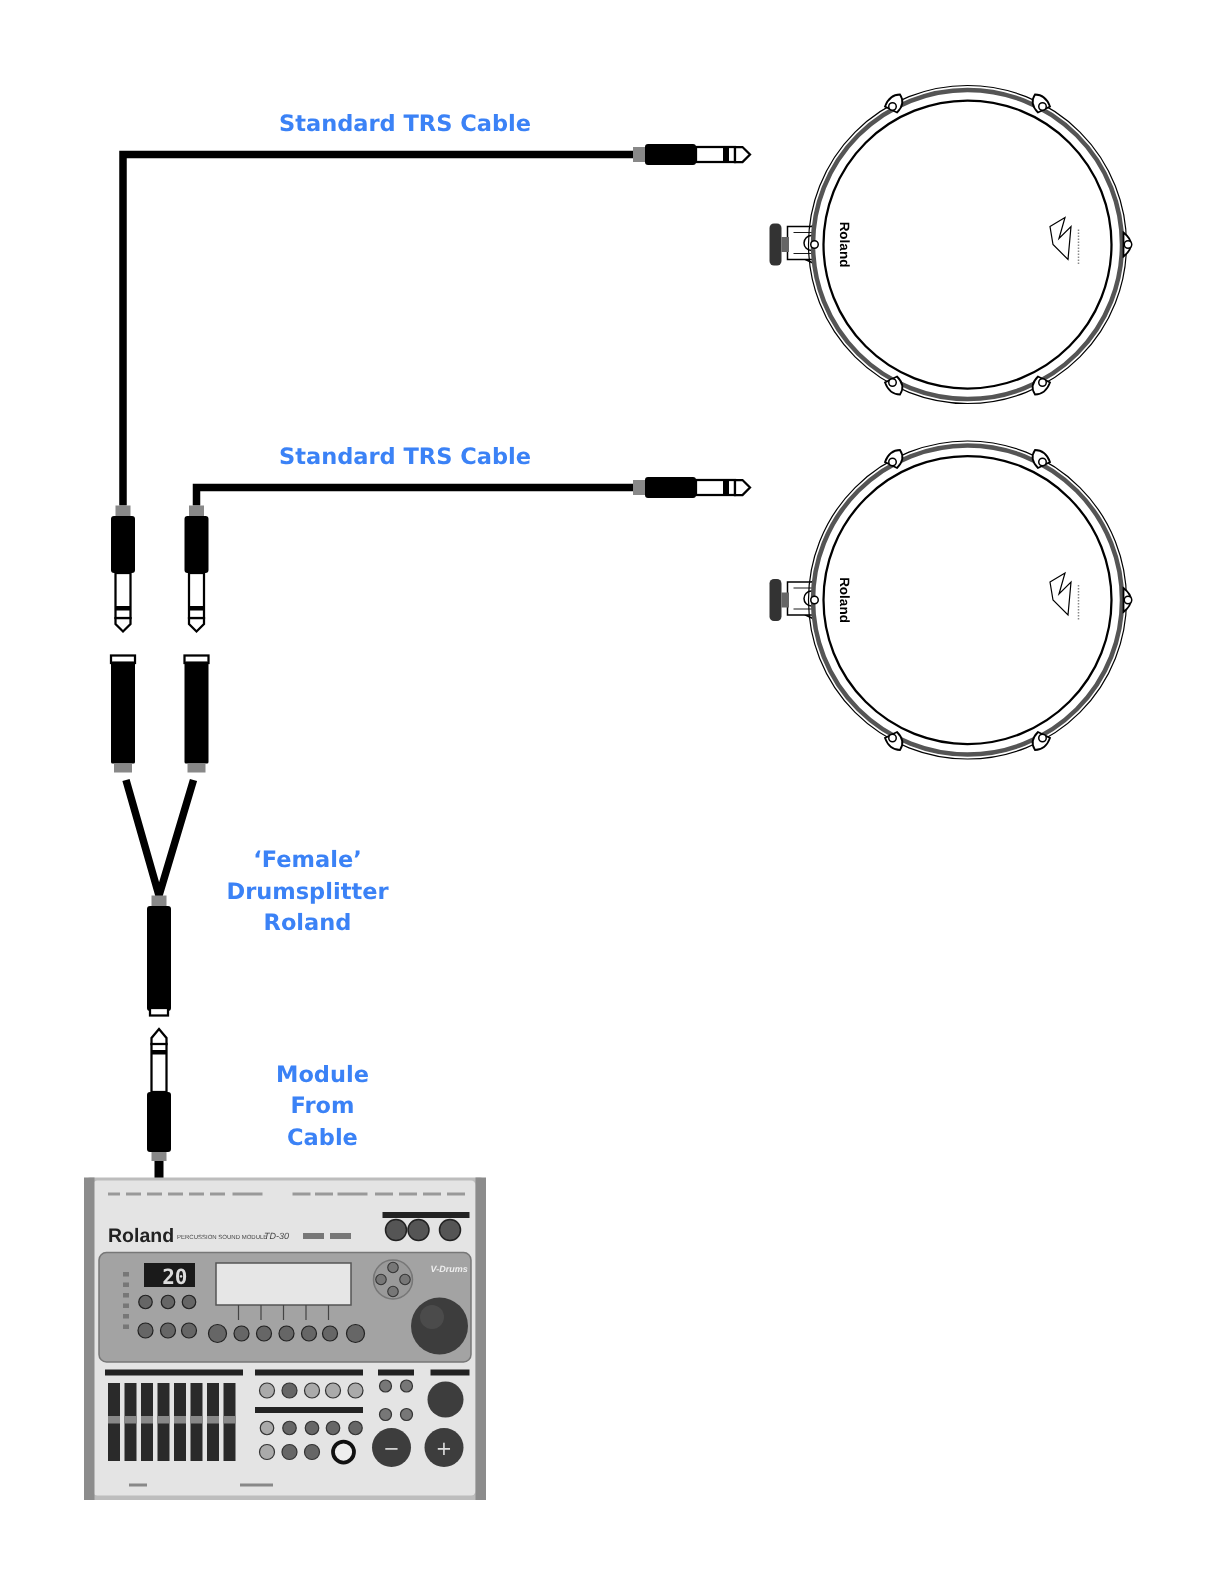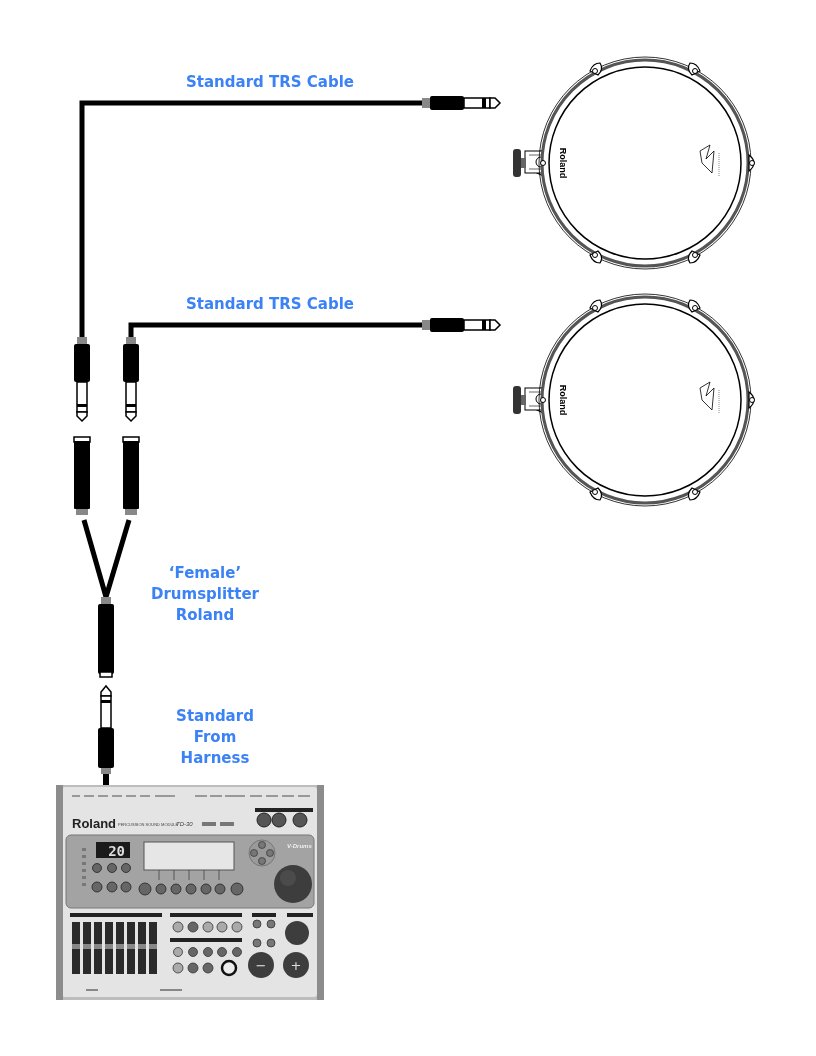--- a/index.html
+++ b/index.html
@@ -249,16 +249,16 @@
 <div class="label" style="left:150px; top:72px; width:240px;">Standard TRS Cable</div>
 <div class="label" style="left:150px; top:294px; width:240px;">Standard TRS Cable</div>
 
 <div class="label" style="left:140px; top:563px; width:130px;">
   <div>‘Female’</div>
   <div>Drumsplitter</div>
   <div>Roland</div>
 </div>
 
 <div class="label" style="left:160px; top:706px; width:110px;">
-  <div>Standard</div>
+  <div>Module</div>
   <div>From</div>
-  <div>Harness</div>
+  <div>Cable</div>
 </div>
 
 </body></html>

